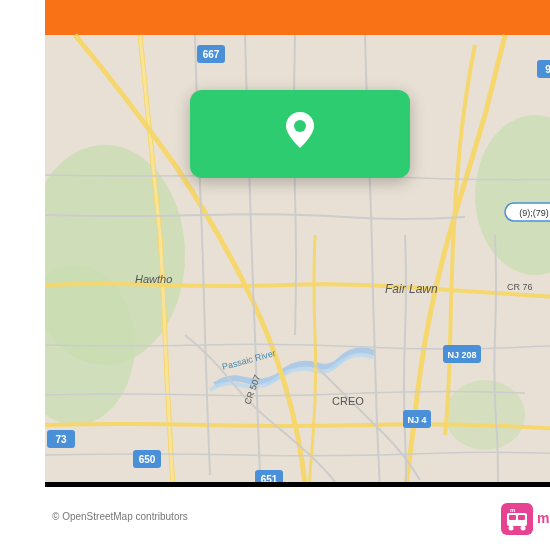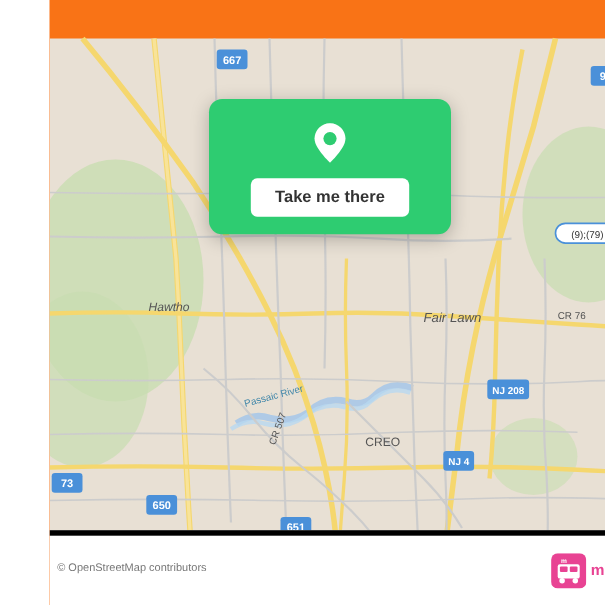--- a/index.html
+++ b/index.html
@@ -211,21 +211,20 @@
     <text x="287" y="370" font-size="11" fill="#555">CREO</text>
   </svg>
 
   <div id="popup-card">
 
     <svg id="pin-icon" viewBox="0 0 44 44" xmlns="http://www.w3.org/2000/svg">
       <circle cx="22" cy="18" r="14" fill="white" opacity="0.3"></circle>
       <path d="M22 4 C14.27 4 8 10.27 8 18 C8 27 22 40 22 40 C22 40 36 27 36 18 C36 10.27 29.73 4 22 4Z" fill="white"></path>
       <circle cx="22" cy="18" r="6" fill="#2ecc71"></circle>
     </svg>
-    <button id="take-me-there-btn">Take me there</button>
   </div>
 
   <div id="bottom-bar">
     <div id="bottom-left">
       <span id="copyright-line">© OpenStreetMap contributors</span>
     </div>
     <div id="moovit-logo">
 
       <svg id="moovit-icon" viewBox="0 0 32 32" xmlns="http://www.w3.org/2000/svg">
         <rect width="32" height="32" rx="6" fill="#e84393"></rect>

